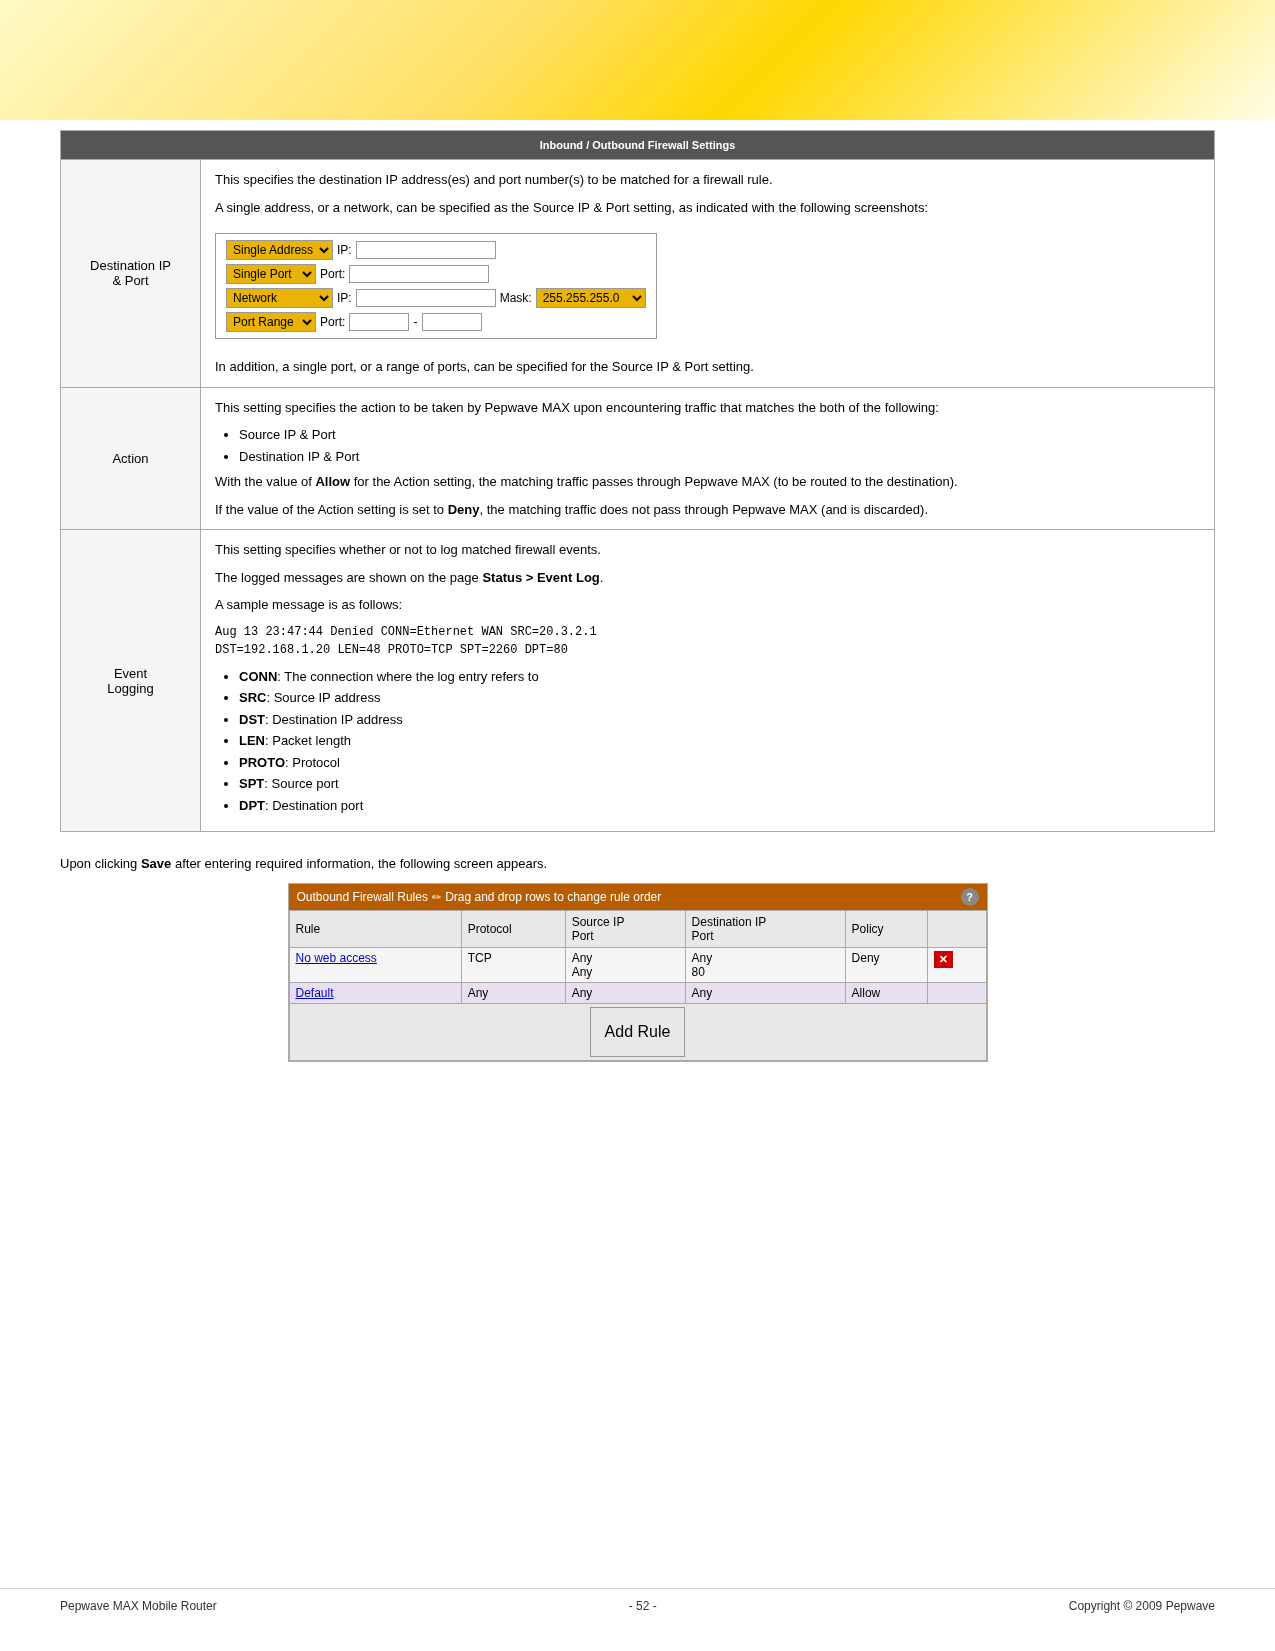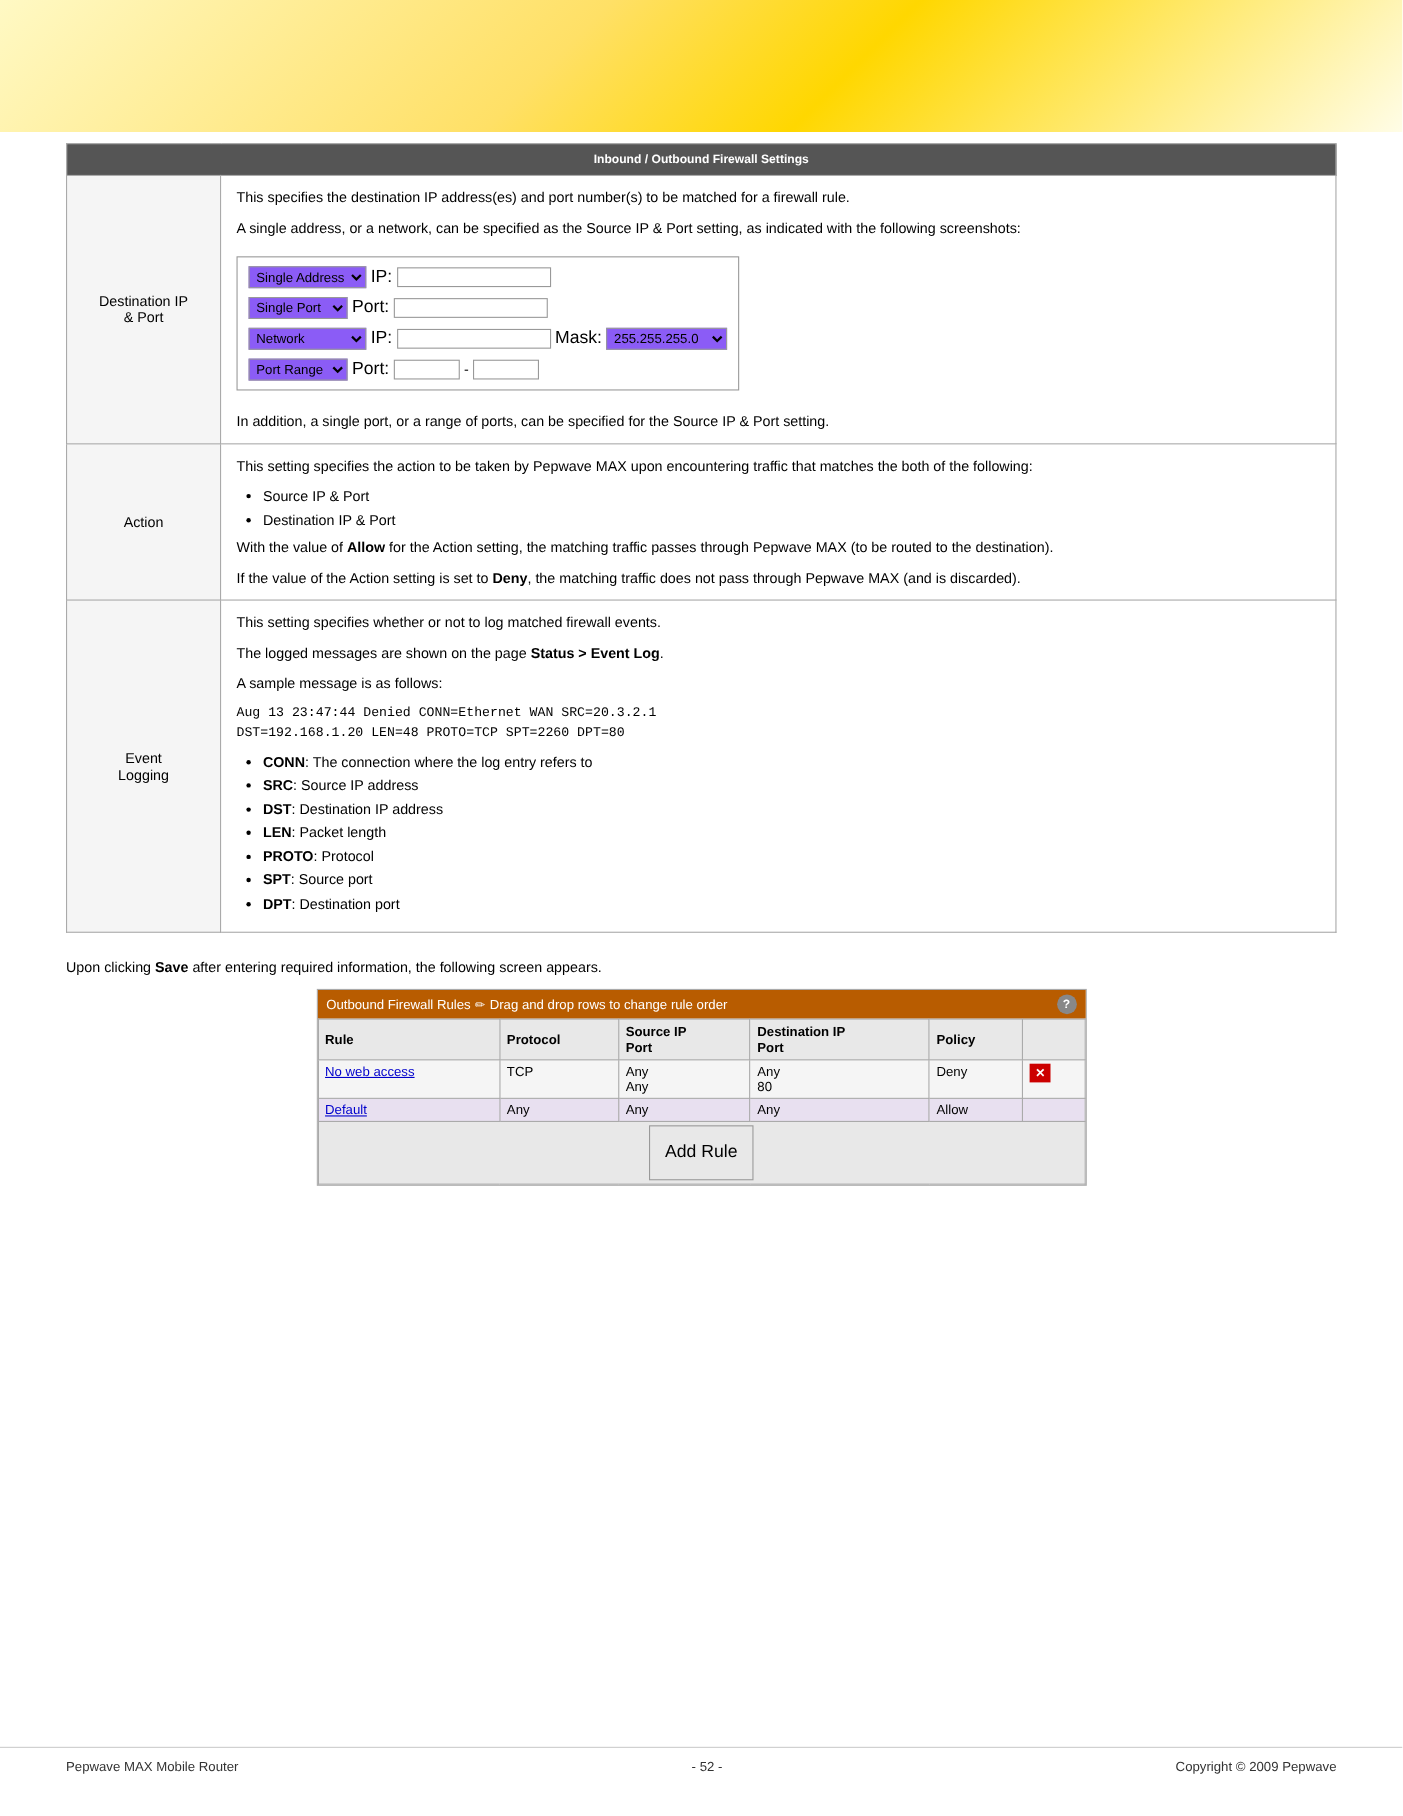--- a/index.html
+++ b/index.html
@@ -73,41 +73,41 @@
       display: flex;
       align-items: center;
       gap: 4px;
       margin-bottom: 4px;
     }
     .mini-form-row:last-child { margin-bottom: 0; }
     .mini-select {
       border: 1px solid #999;
       padding: 1px 2px;
       font-size: 12px;
-      background: #8b5cf6;
+      background: #eab308;
       min-width: 90px;
     }
     .mini-input {
       border: 1px solid #999;
       padding: 1px 4px;
       font-size: 12px;
       background: #fff;
       width: 140px;
       height: 18px;
     }
     .mini-input-small {
       border: 1px solid #999;
       padding: 1px 4px;
       font-size: 12px;
       background: #fff;
       width: 60px;
       height: 18px;
     }
     .mini-label {
-      font-size: 16px;
+      font-size: 12px;
       color: #000;
     }
 
     
     .bullet-list {
       list-style: disc;
       margin-left: 24px;
       margin: 6px 0 6px 24px;
     }
     .bullet-list li {
@@ -156,21 +156,21 @@
     .firewall-table {
       width: 100%;
       border-collapse: collapse;
       font-size: 12px;
     }
     .firewall-table th {
       background: #e8e8e8;
       border: 1px solid #aaa;
       padding: 4px 6px;
       text-align: left;
-      font-weight: bold;
+      font-weight: normal;
     }
     .firewall-table td {
       border: 1px solid #aaa;
       padding: 3px 6px;
       vertical-align: top;
     }
     .firewall-table tr.row-striped {
       background: #f5f5f5;
     }
     .firewall-table tr.row-default {

